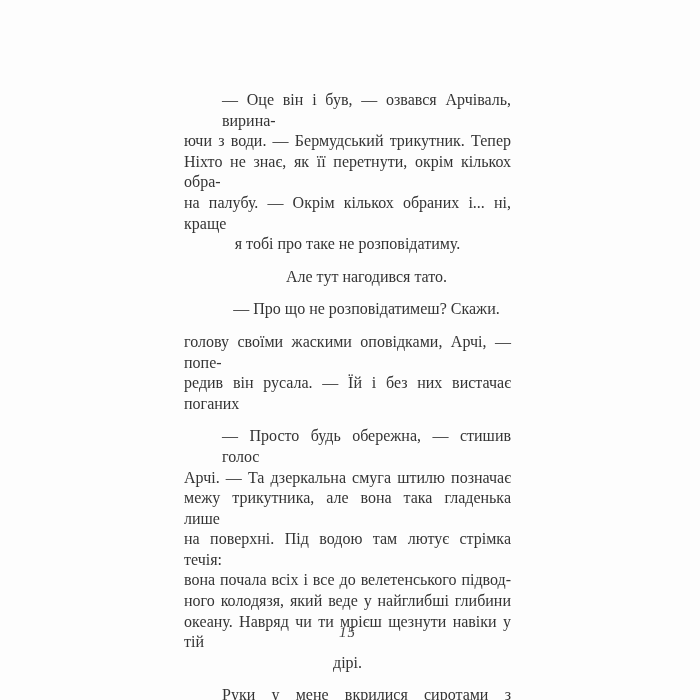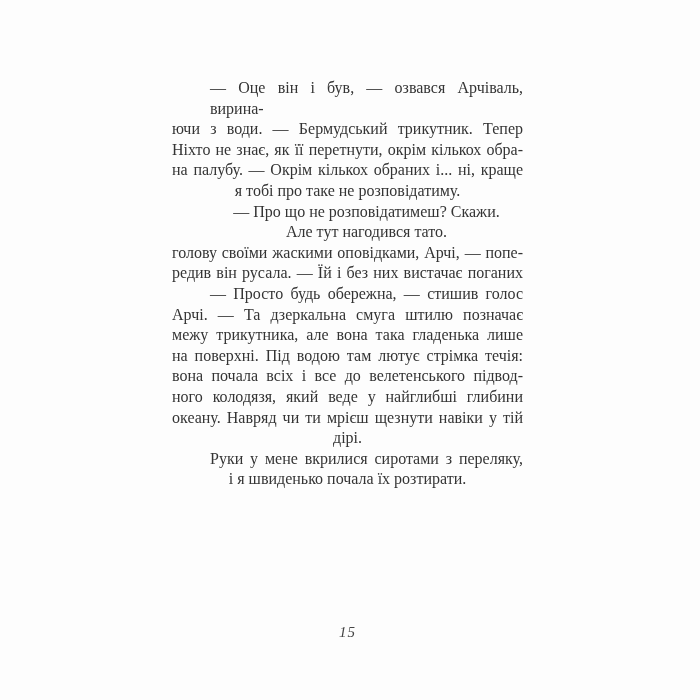--- a/index.html
+++ b/index.html
@@ -22,21 +22,21 @@
   .text-block {
     position: absolute;
     left: 172px;
     top: 78px;
     width: 351px;
     color: #343434;
     font-size: 16px;
     line-height: 20.6px;
   }
   .paragraph {
-    margin: 0;
+    margin: 12px;
     padding: 0;
   }
   .line {
     white-space: normal;
     text-align: center;
   }
   .line.justify {
     text-align: justify;
     text-align-last: justify;
   }
@@ -61,24 +61,24 @@
 <div class="page">
   <div class="text-block" style="color: rgb(52, 52, 52);">
       <div class="paragraph">
         <div class="line justify indent">— Оце він і був, — озвався Арчіваль, вирина-</div>
         <div class="line justify">ючи з води. — Бермудський трикутник. Тепер</div>
         <div class="line justify">Ніхто не знає, як її перетнути, окрім кількох обра-</div>
         <div class="line justify">на палубу. — Окрім кількох обраних і... ні, краще</div>
         <div class="line">я тобі про таке не розповідатиму.</div>
       </div>
       <div class="paragraph">
-        <div class="line indent">— Про що не розповідатимеш? Скажи.</div>
+        <div class="line indent">Але тут нагодився тато.</div>
       </div>
       <div class="paragraph">
-        <div class="line indent">Але тут нагодився тато.</div>
+        <div class="line indent">— Про що не розповідатимеш? Скажи.</div>
       </div>
       <div class="paragraph">
         <div class="line justify">голову своїми жаскими оповідками, Арчі, — попе-</div>
         <div class="line justify">редив він русала. — Їй і без них вистачає поганих</div>
       </div>
       <div class="paragraph">
         <div class="line justify indent">— Просто будь обережна, — стишив голос</div>
         <div class="line justify">Арчі. — Та дзеркальна смуга штилю позначає</div>
         <div class="line justify">межу трикутника, але вона така гладенька лише</div>
         <div class="line justify">на поверхні. Під водою там лютує стрімка течія:</div>

